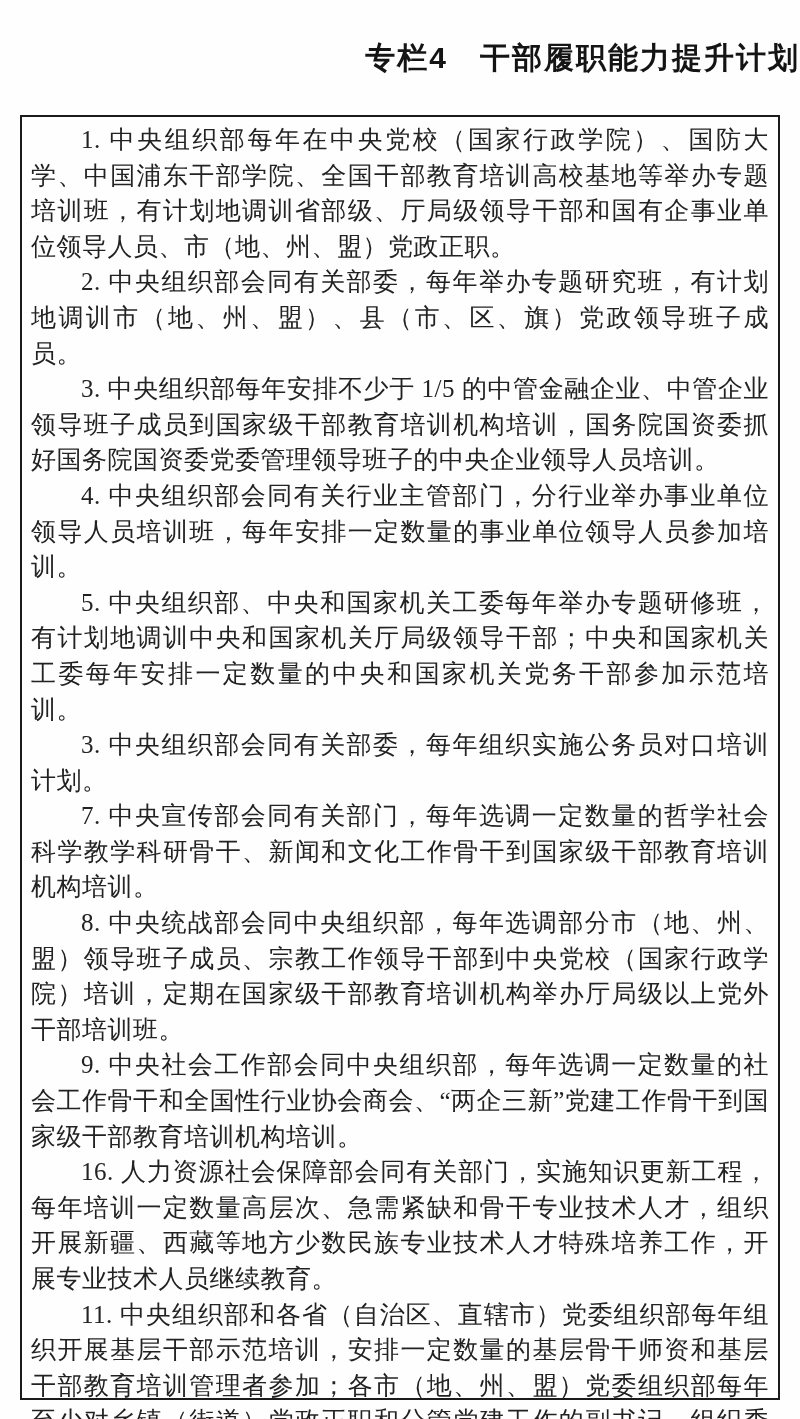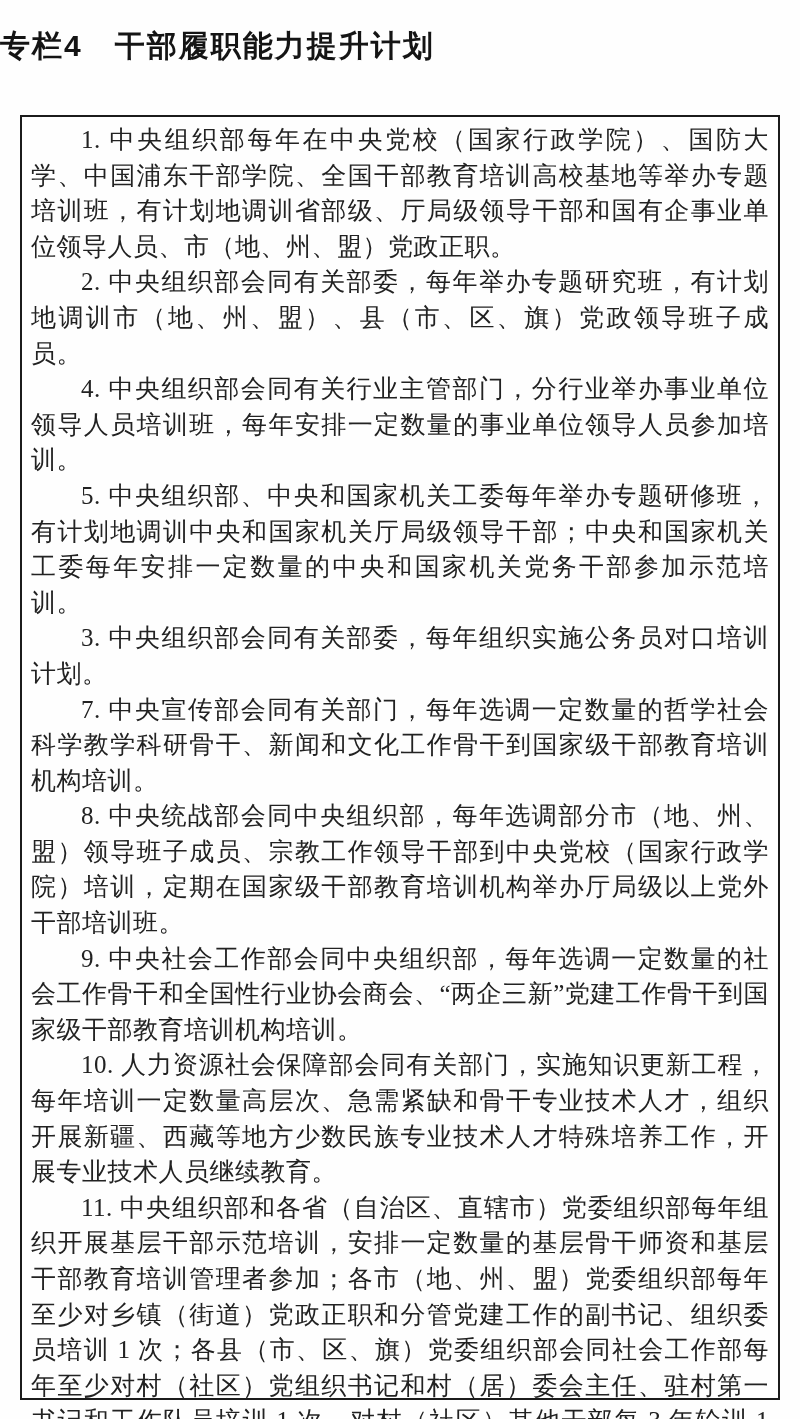--- a/index.html
+++ b/index.html
@@ -8,22 +8,22 @@
     width: 800px;
     height: 1419px;
     background: #fefefe;
     font-family: "Liberation Serif", "DejaVu Serif", serif;
     color: #1f1f1f;
     position: relative;
     overflow: hidden;
   }
   .page-title {
     margin: 0;
-    padding-top: 24px;
-    text-align: left;
+    padding-top: 36px;
+    text-align: right;
     font-family: "Liberation Sans", "DejaVu Sans", sans-serif;
     font-weight: bold;
     font-size: 30px;
     line-height: 44px;
     letter-spacing: 2px;
     color: #141414;
     white-space: pre;
   }
   .panel {
     position: absolute;
@@ -47,22 +47,23 @@
   }
 </style>
 </head>
 <body>
 
 <h1 class="page-title">专栏4　干部履职能力提升计划</h1>
 
 <div class="panel">
   <p class="para">1. 中央组织部每年在中央党校（国家行政学院）、国防大学、中国浦东干部学院、全国干部教育培训高校基地等举办专题培训班，有计划地调训省部级、厅局级领导干部和国有企事业单位领导人员、市（地、州、盟）党政正职。</p>
   <p class="para">2. 中央组织部会同有关部委，每年举办专题研究班，有计划地调训市（地、州、盟）、县（市、区、旗）党政领导班子成员。</p>
+  <p class="para">3. 中央组织部每年安排不少于 1/5 的中管金融企业、中管企业领导班子成员到国家级干部教育培训机构培训，国务院国资委抓好国务院国资委党委管理领导班子的中央企业领导人员培训。</p>
   <p class="para">4. 中央组织部会同有关行业主管部门，分行业举办事业单位领导人员培训班，每年安排一定数量的事业单位领导人员参加培训。</p>
   <p class="para">5. 中央组织部、中央和国家机关工委每年举办专题研修班，有计划地调训中央和国家机关厅局级领导干部；中央和国家机关工委每年安排一定数量的中央和国家机关党务干部参加示范培训。</p>
   <p class="para">3. 中央组织部会同有关部委，每年组织实施公务员对口培训计划。</p>
   <p class="para">7. 中央宣传部会同有关部门，每年选调一定数量的哲学社会科学教学科研骨干、新闻和文化工作骨干到国家级干部教育培训机构培训。</p>
   <p class="para">8. 中央统战部会同中央组织部，每年选调部分市（地、州、盟）领导班子成员、宗教工作领导干部到中央党校（国家行政学院）培训，定期在国家级干部教育培训机构举办厅局级以上党外干部培训班。</p>
   <p class="para">9. 中央社会工作部会同中央组织部，每年选调一定数量的社会工作骨干和全国性行业协会商会、“两企三新”党建工作骨干到国家级干部教育培训机构培训。</p>
-  <p class="para">10. 人力资源社会保障部会同有关部门，实施知识更新工程，每年培训一定数量高层次、急需紧缺和骨干专业技术人才，组织开展新疆、西藏等地方少数民族专业技术人才特殊培养工作，开展专业技术人员继续教育。</p>
+  <p class="para">16. 人力资源社会保障部会同有关部门，实施知识更新工程，每年培训一定数量高层次、急需紧缺和骨干专业技术人才，组织开展新疆、西藏等地方少数民族专业技术人才特殊培养工作，开展专业技术人员继续教育。</p>
   <p class="para">11. 中央组织部和各省（自治区、直辖市）党委组织部每年组织开展基层干部示范培训，安排一定数量的基层骨干师资和基层干部教育培训管理者参加；各市（地、州、盟）党委组织部每年至少对乡镇（街道）党政正职和分管党建工作的副书记、组织委员培训 1 次；各县（市、区、旗）党委组织部会同社会工作部每年至少对村（社区）党组织书记和村（居）委会主任、驻村第一书记和工作队员培训 1 次，对村（社区）其他干部每 3 年轮训 1 次，加强村（社区）后备力量培训。</p>
 
 </div>
 
 </body></html>

